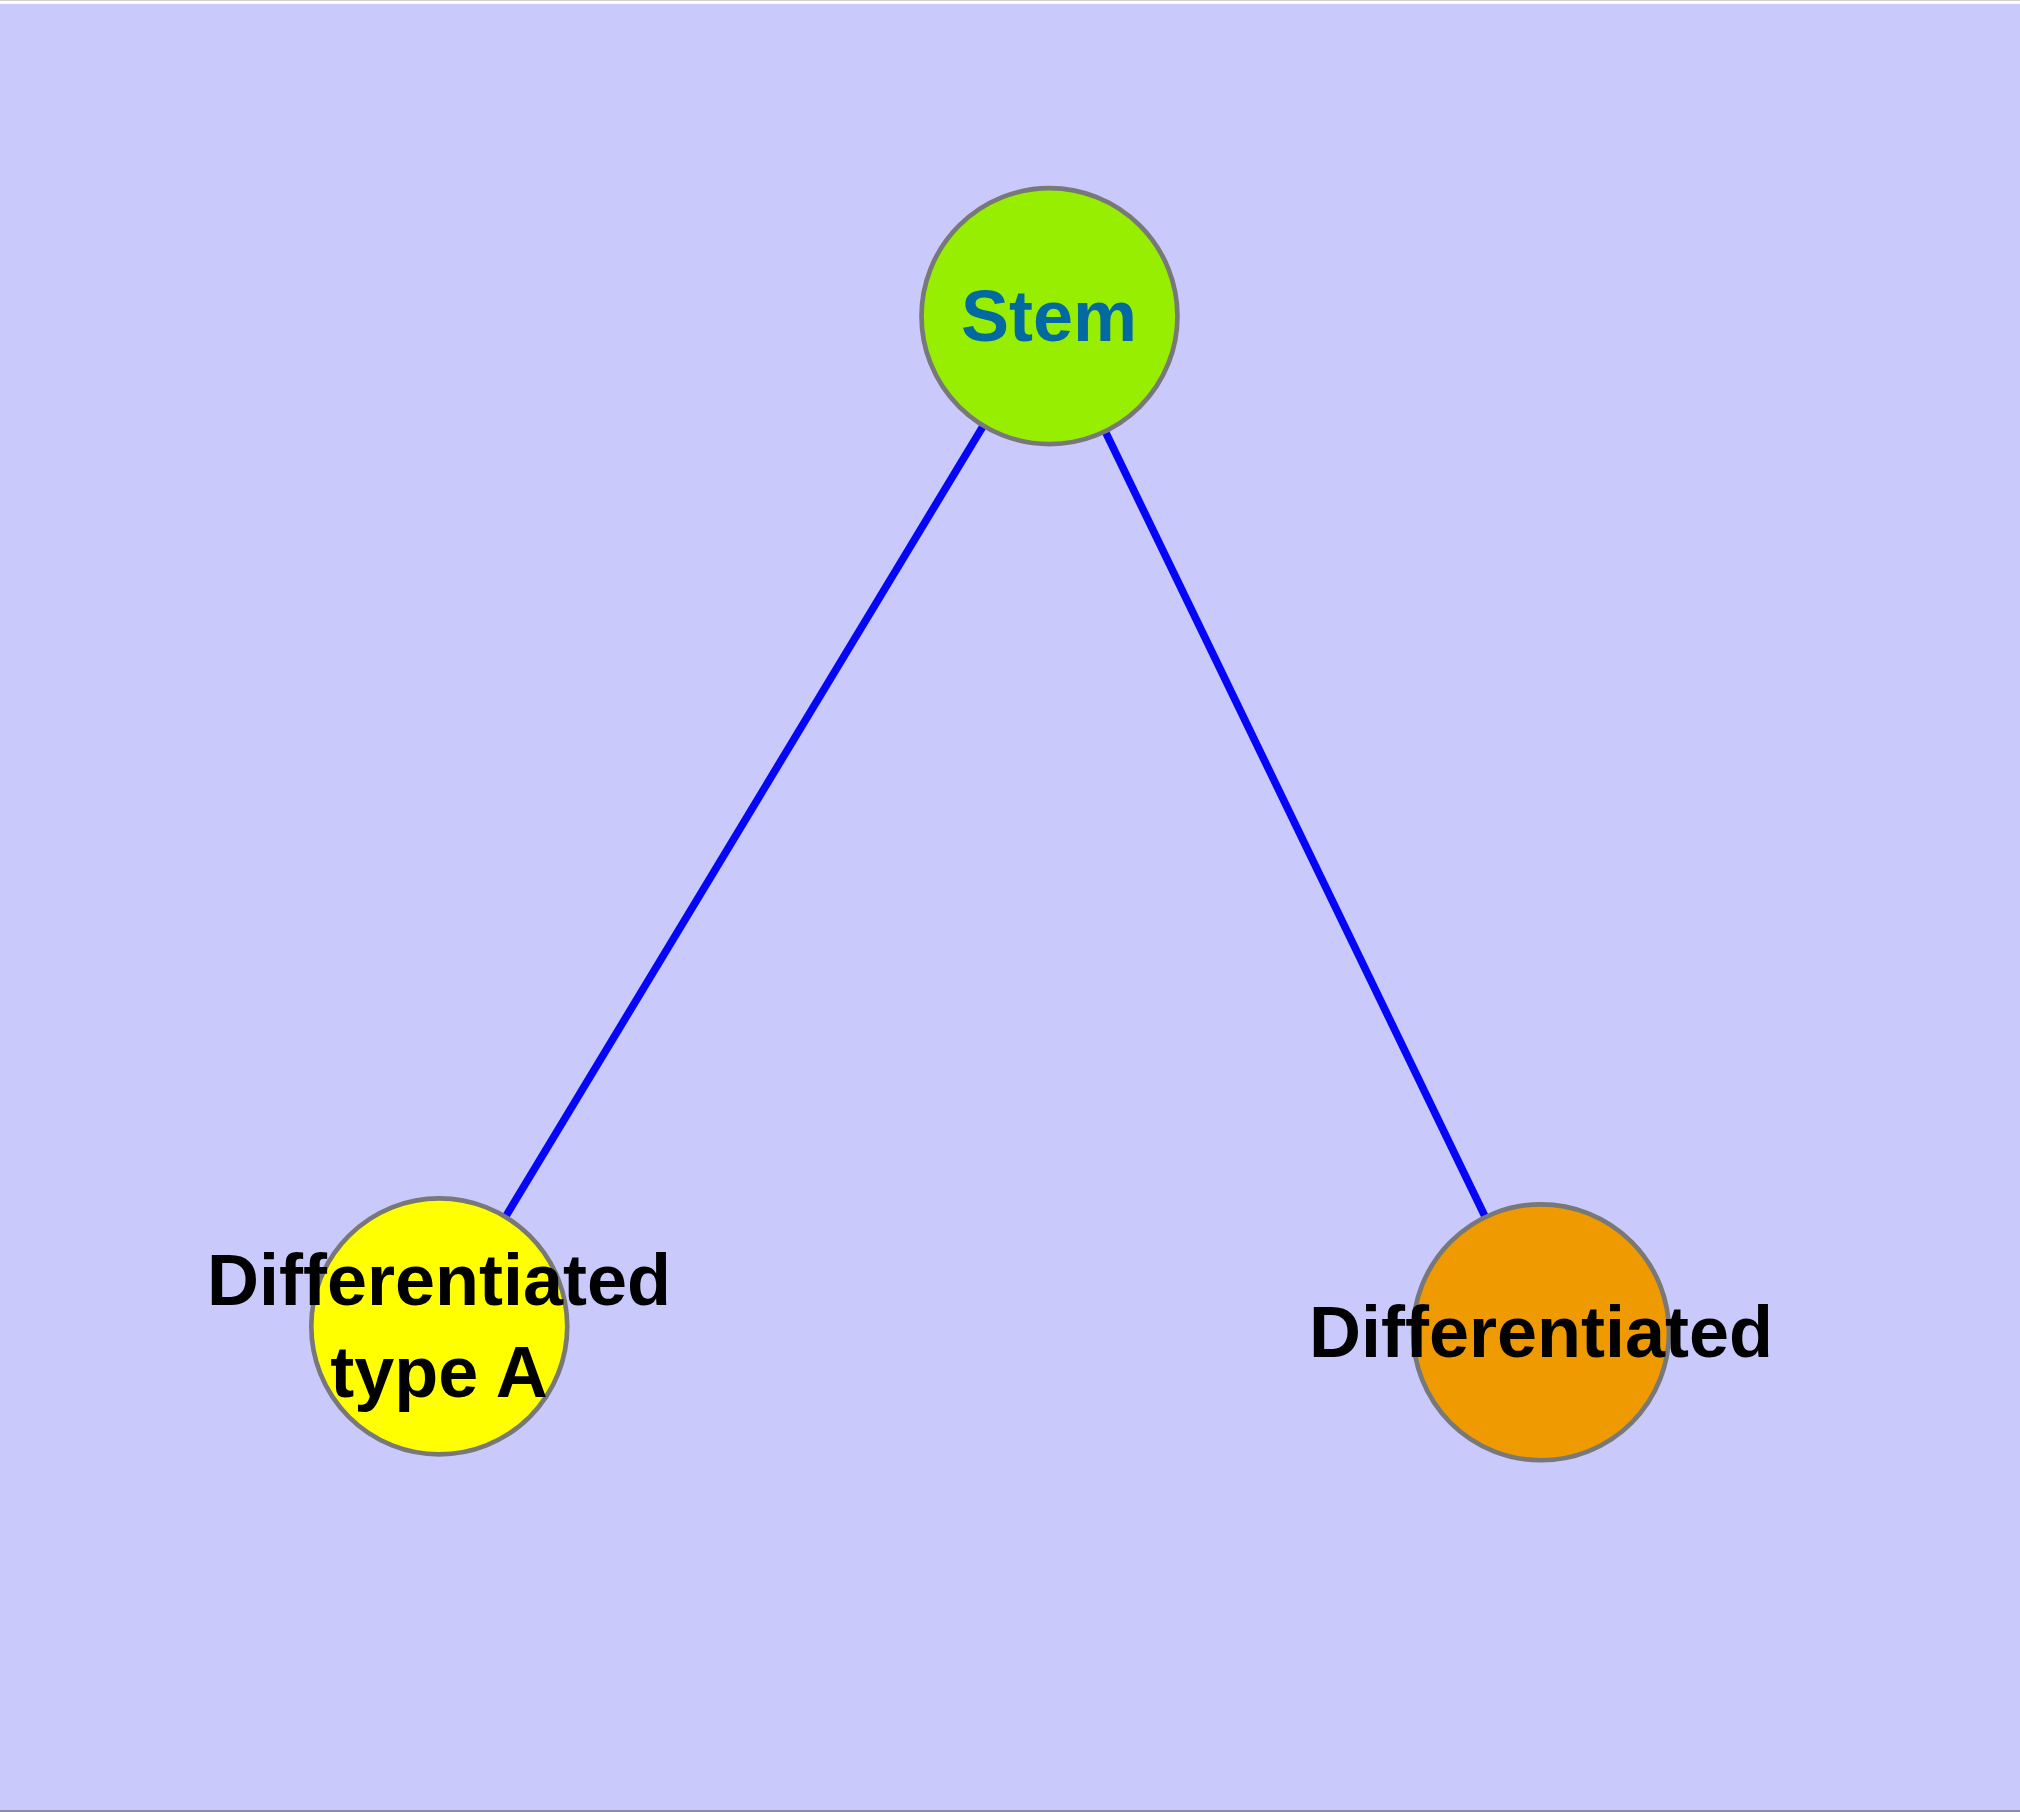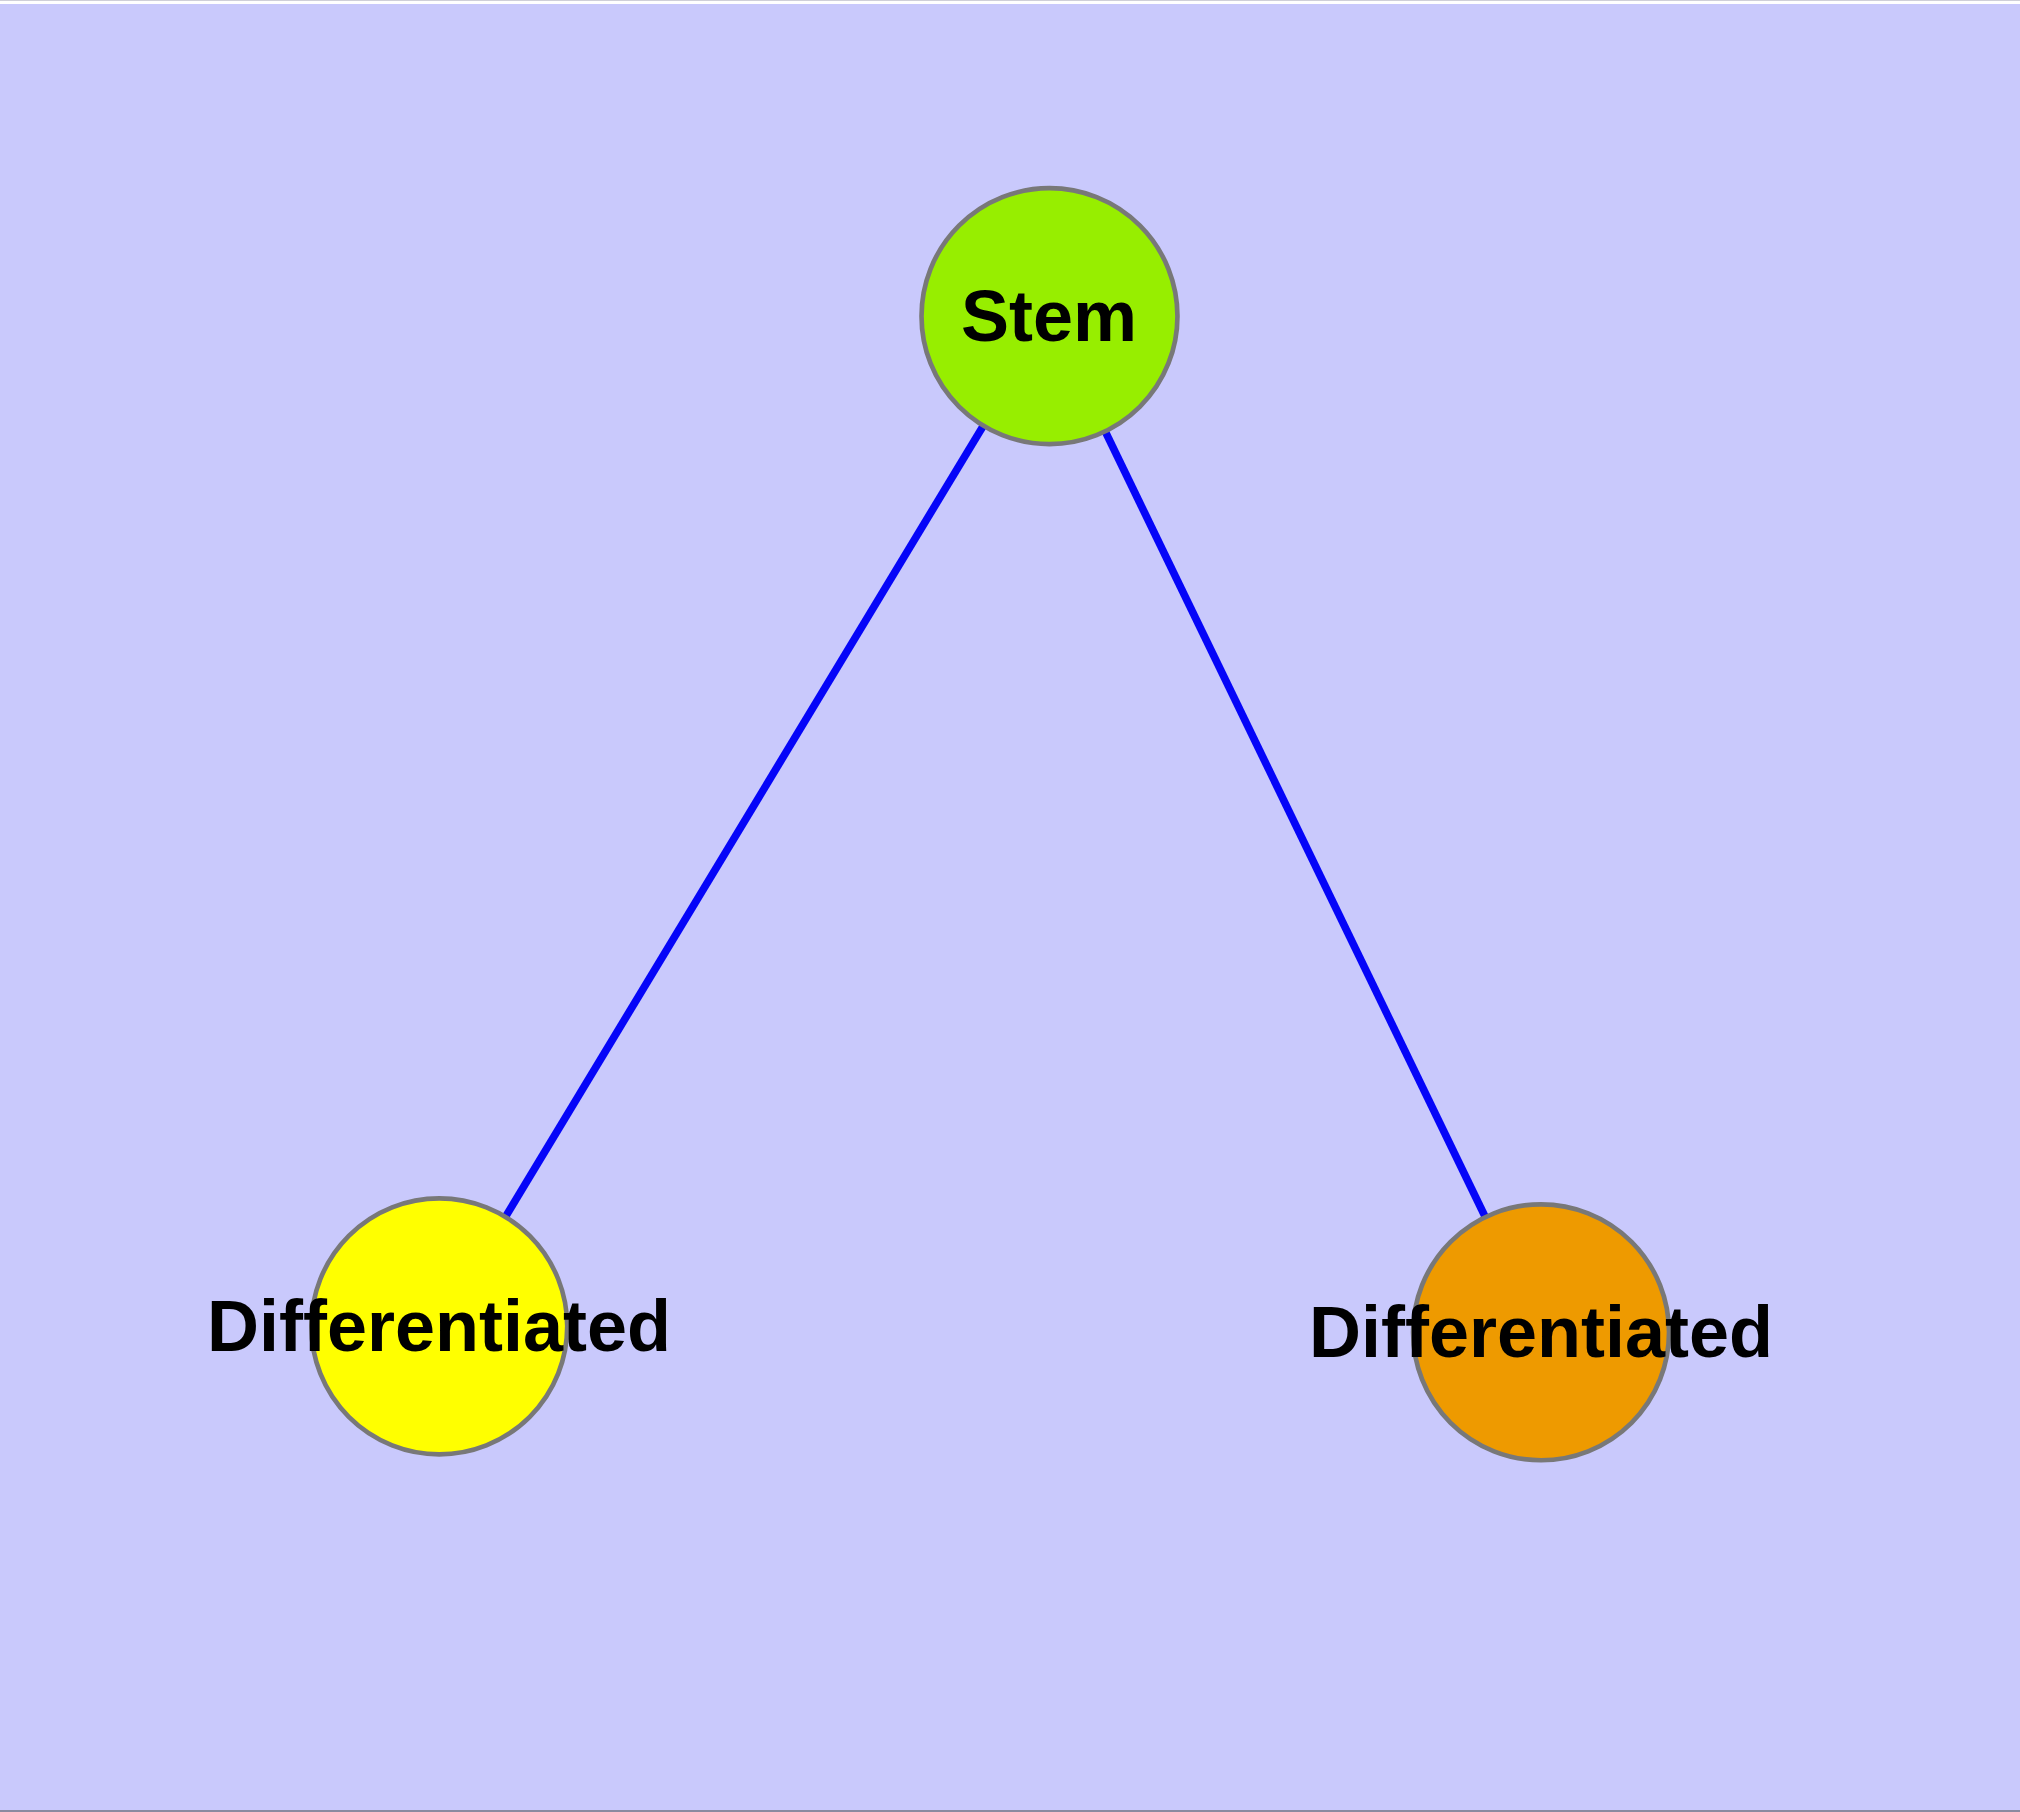--- a/index.html
+++ b/index.html
@@ -75,26 +75,27 @@
   <div class="top-strip"></div>
 
   <svg class="graph" viewBox="0 0 2384 2138">
     <line id="edge-0" class="edge" x1="1238" y1="373" x2="518" y2="1565" stroke="#0505F8"></line>
     <line id="edge-1" class="edge" x1="1238" y1="373" x2="1818" y2="1572" stroke="#0505F8"></line>
     <circle id="node-0" class="node-circle" cx="1238" cy="373" r="151" fill="#97EE00" stroke="#787878"></circle>
     <circle id="node-1" class="node-circle" cx="518" cy="1565" r="151" fill="#FFFF00" stroke="#787878"></circle>
     <circle id="node-2" class="node-circle" cx="1818" cy="1572" r="151" fill="#EE9A00" stroke="#787878"></circle>
   </svg>
 
-  <div id="label-0" class="node-label" style="left: 1049px; top: 316px; color: #000000;">
+  <div id="label-0" class="node-label" style="left: 1049px; top: 316px; color: #0369a1;">
     <span>Stem</span>
   </div>
 
   <div id="label-1" class="node-label" style="left: 439px; top: 1326px; color: rgb(0, 0, 0);">
     <span>Differentiated</span>
+    <span>type A</span>
   </div>
 
   <div id="label-2" class="node-label" style="left: 1541px; top: 1332px; color: rgb(0, 0, 0);">
     <span>Differentiated</span>
   </div>
 
   <div class="bottom-strip"></div>
 
 </div>
 

